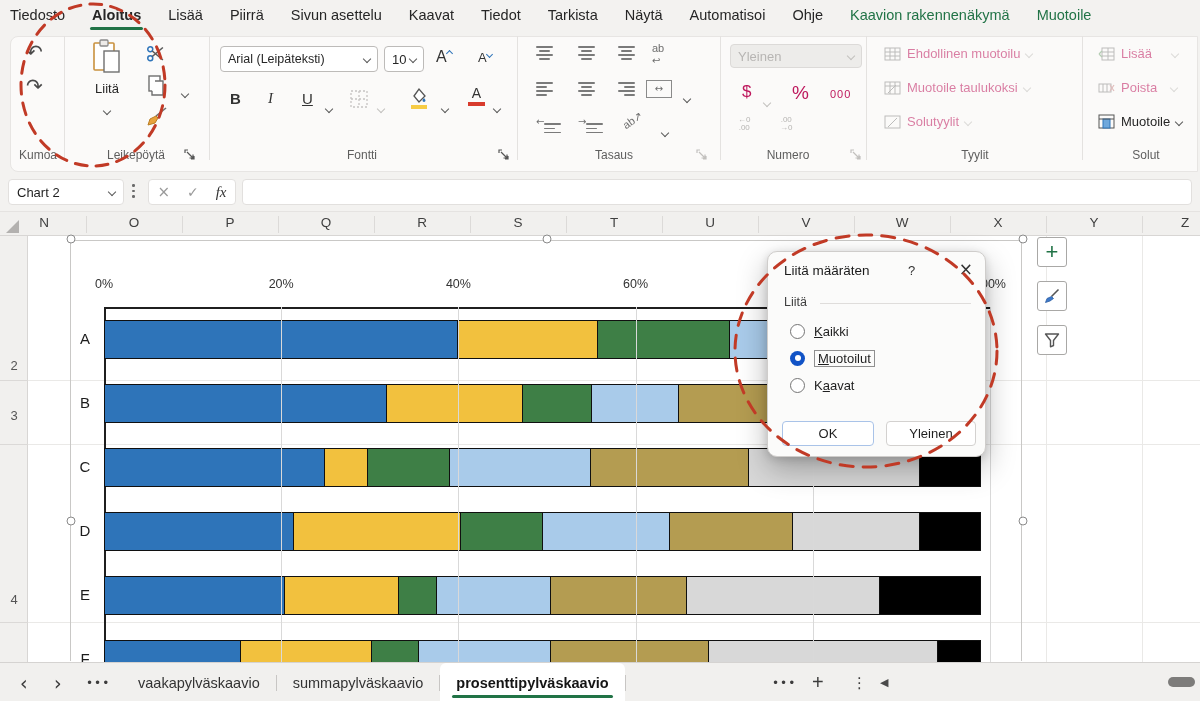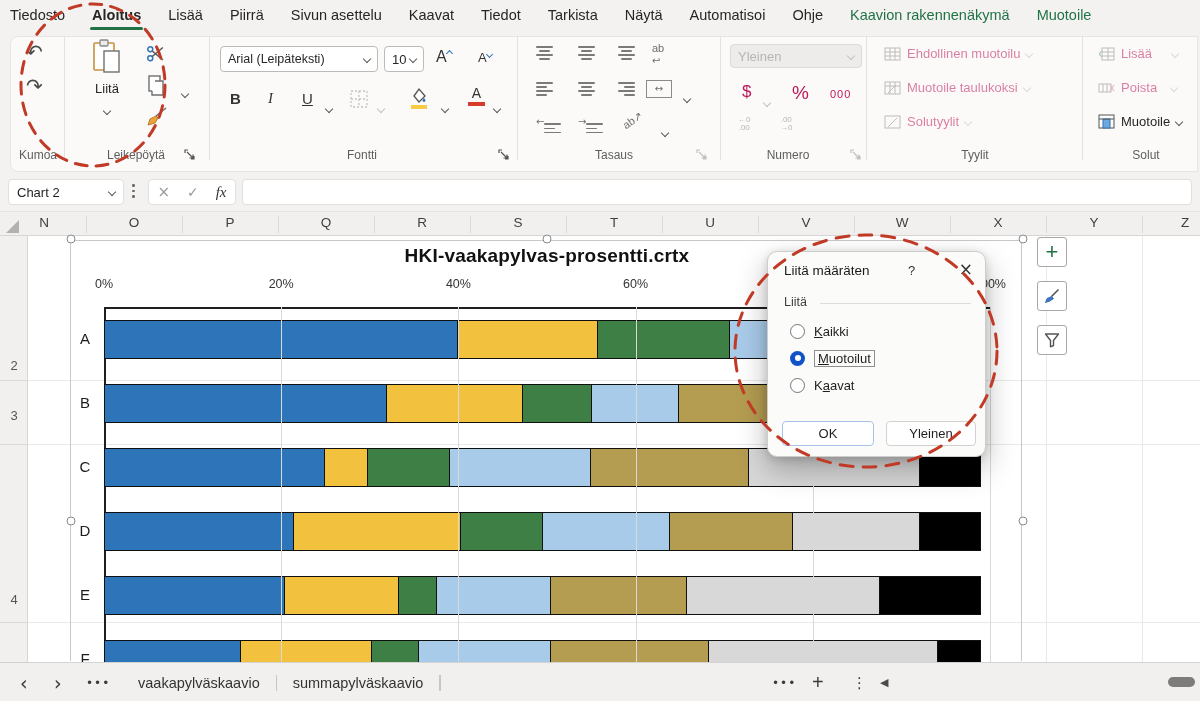--- a/index.html
+++ b/index.html
@@ -433,21 +433,20 @@
       <div class="rowno" style="top: 122px;">2</div>
       <div class="rowno" style="top: 172px;">3</div>
       <div class="rowno" style="top: 356px;">4</div>
       <div style="position: absolute; left: 0px; width: 28px; height: 1px; background: rgb(219, 217, 215); top: 144px;"></div>
       <div style="position: absolute; left: 0px; width: 28px; height: 1px; background: rgb(219, 217, 215); top: 208px;"></div>
       <div style="position: absolute; left: 0px; width: 28px; height: 1px; background: rgb(219, 217, 215); top: 386px;"></div>
     </div>
 </div>
 
 <div id="chart">
-  <div id="chart-title">HKI-vaakapylvas-prosentti.crtx</div>
   <div id="plot-top"></div>
   <div id="axis-y"></div>
   <div id="bars">
       <div class="barrow" style="top: 79px;">
         <div class="seg" style="width: 40%; background: rgb(46, 116, 185);"></div>
         <div class="seg" style="width: 16%; background: rgb(242, 193, 62);"></div>
         <div class="seg" style="width: 15%; background: rgb(62, 127, 70);"></div>
         <div class="seg" style="width: 8%; background: rgb(169, 203, 234);"></div>
         <div class="seg" style="width: 8%; background: rgb(180, 156, 81);"></div>
         <div class="seg" style="width: 9%; background: rgb(216, 216, 216);"></div>
@@ -564,20 +563,21 @@
 
 <div id="tabbar">
   <div class="navarrow dj" style="left:20px;">‹</div>
   <div class="navarrow dj" style="left:54px;">›</div>
   <div class="navarrow dj" style="left:86px;font-size:12px;letter-spacing:1px;">•••</div>
   <div id="tabs">
       <div class="sheettab">vaakapylväskaavio</div>
       <div class="tabsep"></div>
       <div class="sheettab">summapylväskaavio</div>
       <div class="tabsep"></div>
+      <div class="sheettab active">prosenttipylväskaavio</div>
       <div class="tabsep"></div>
     </div>
   <div class="tb-ctrl dj" style="left:772px;font-size:12px;letter-spacing:1px;">•••</div>
   <div class="tb-ctrl" style="left:812px;font-size:20px;font-weight:300;">+</div>
   <div class="tb-ctrl dj" style="left:852px;font-size:15px;">⋮</div>
   <div class="tb-ctrl dj" style="left:880px;font-size:11px;color:#4a4a4a;">◀</div>
   <div id="scrollthumb"></div>
 </div>
 
 <svg id="annot">

